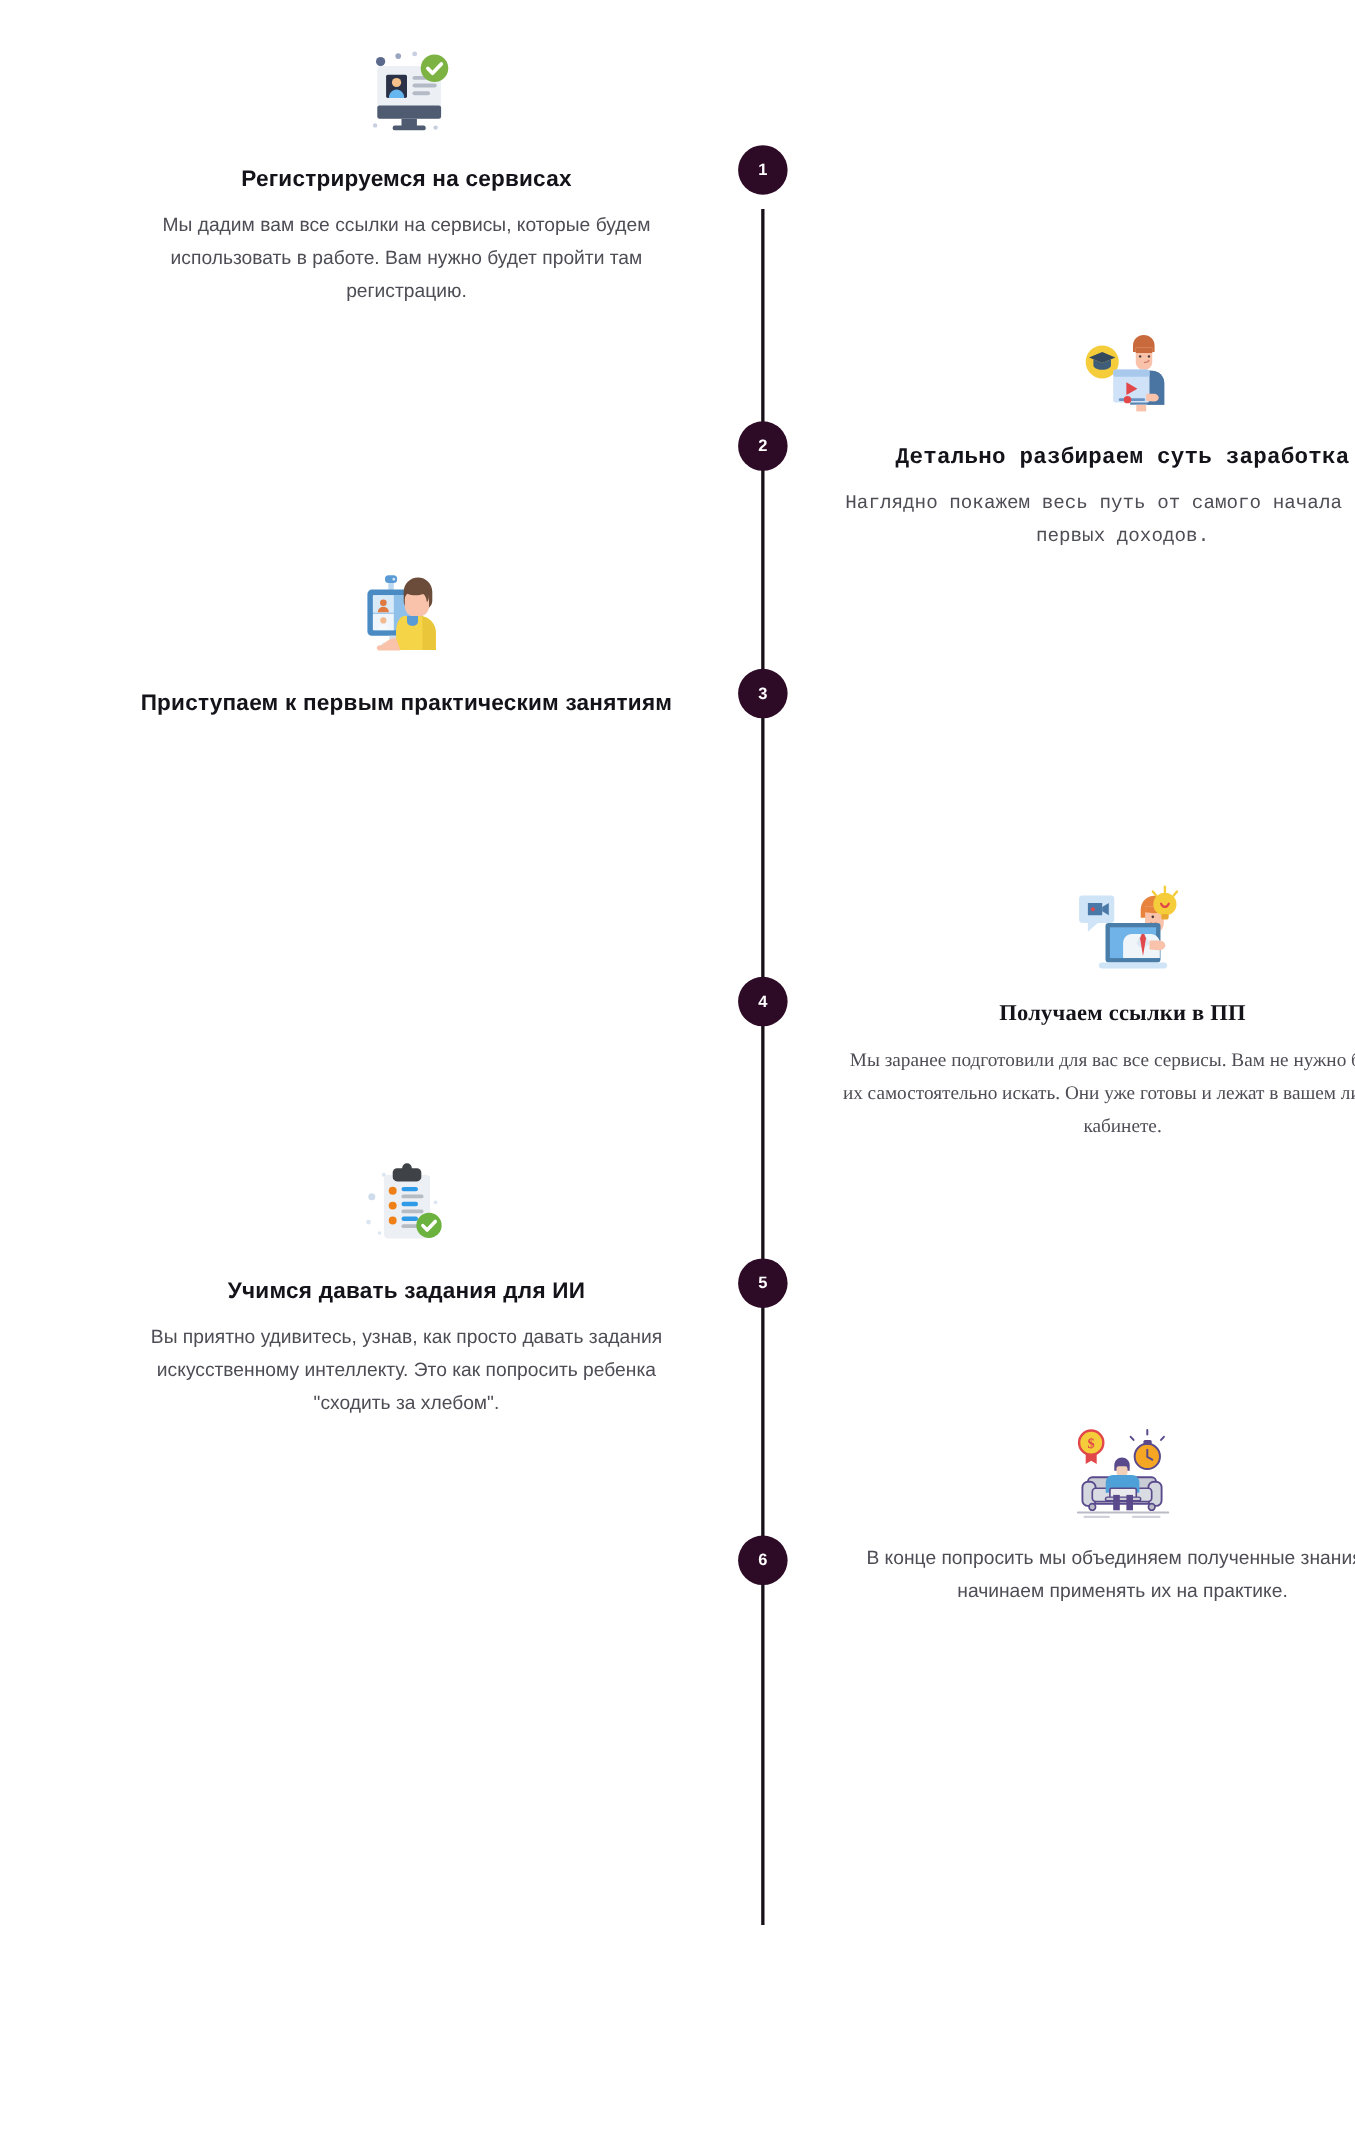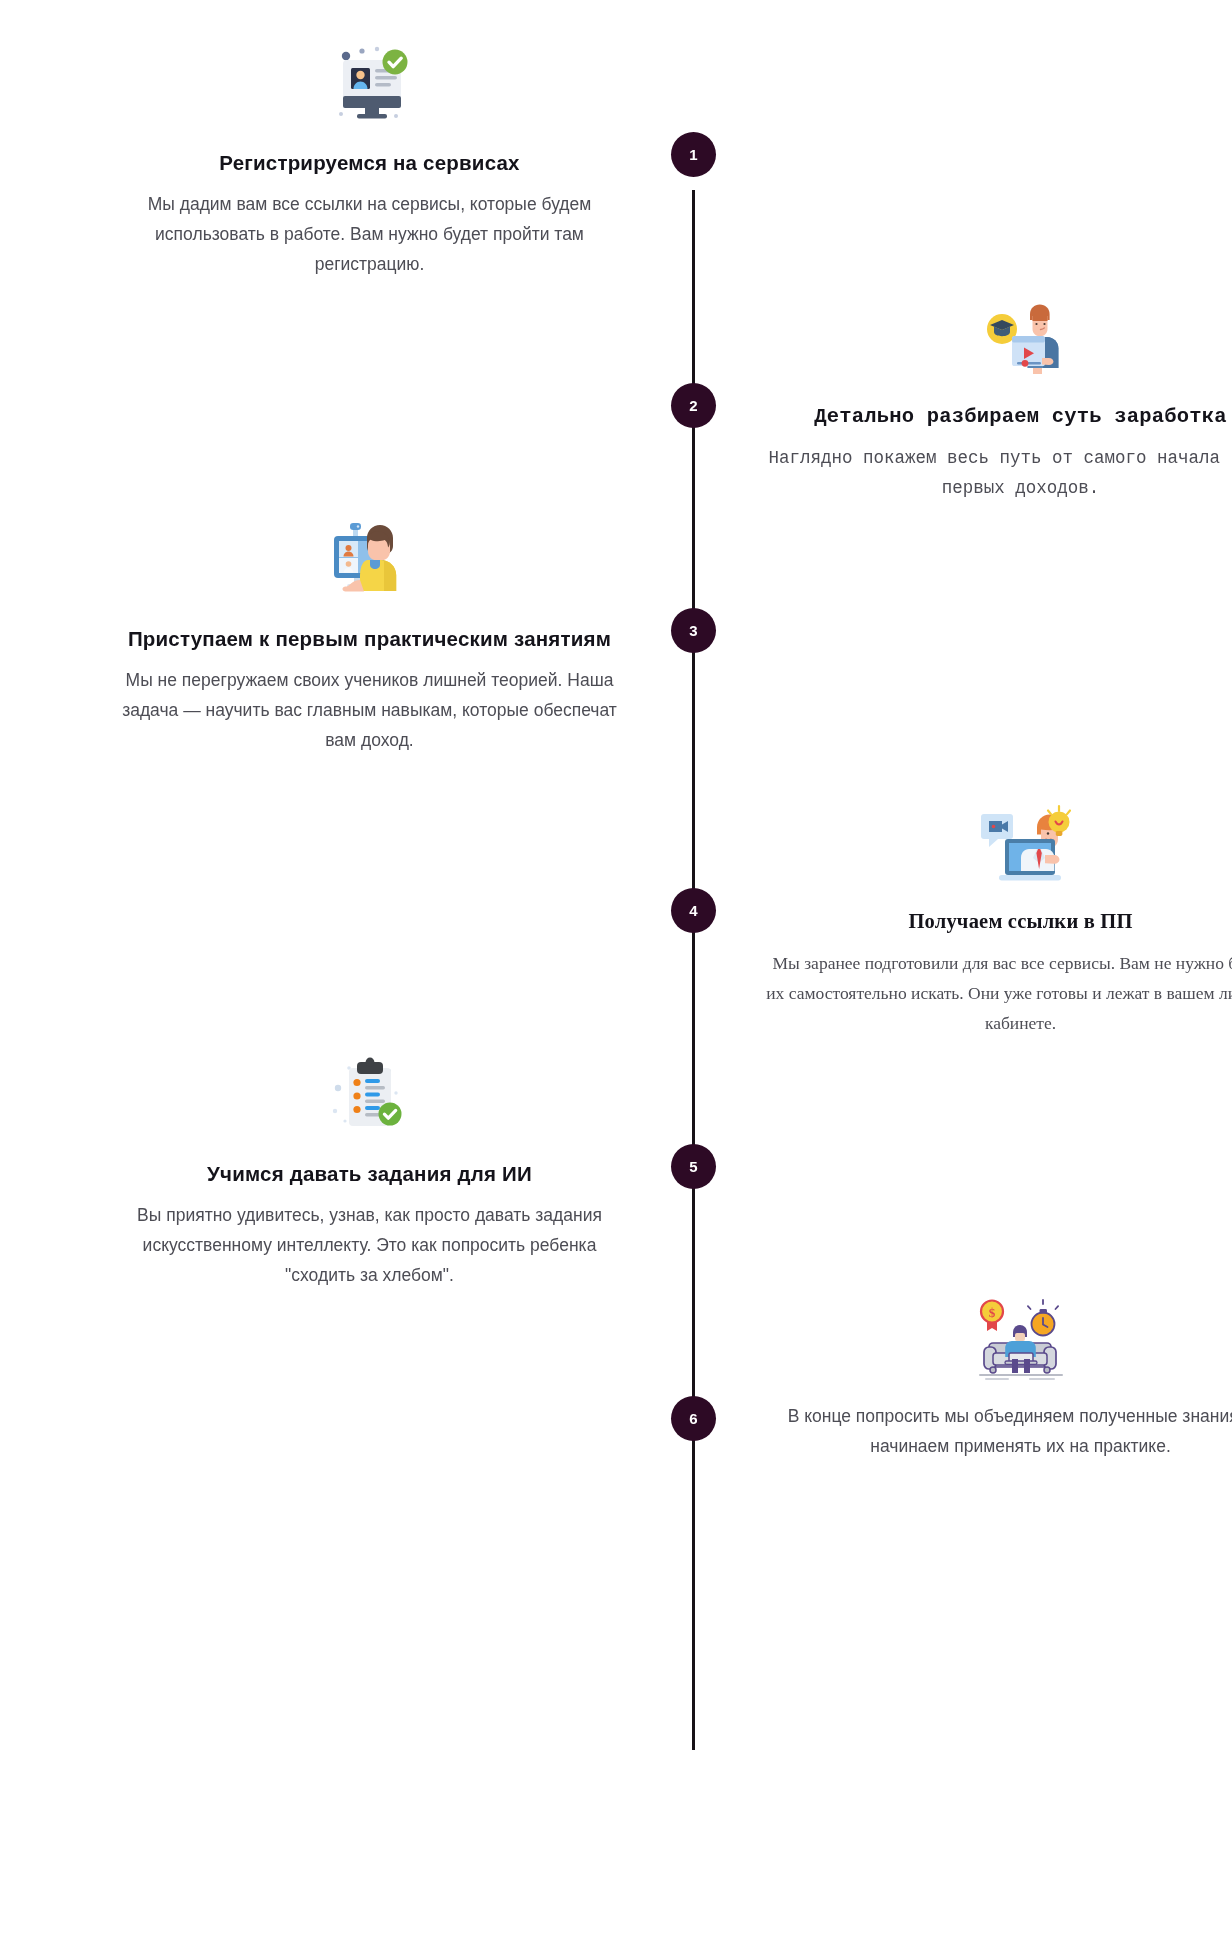--- a/index.html
+++ b/index.html
@@ -191,21 +191,20 @@
         <path d="M47 24c0-7.2 5.8-13 13-13s13 5.8 13 13v8c0 4.5-3 7.4-7 8.6l-6.5 2-6.5-2c-4-1.2-6-4.1-6-8.6z" fill="#6b4b3a"></path>
         <path d="M48 31c0-5.4 4.4-9.8 9.8-9.8h2.4c5.4 0 9.8 4.4 9.8 9.8v6.4c0 5-4 9-9 9h-4c-5 0-9-4-9-9z" fill="#f9c3ab"></path>
         <path d="M47.5 22.5c3-4.5 8.6-6.4 13.8-4.8 4.3 1.3 7.4 4.8 8.4 8.9.6 2.6-.3 5.6-1.6 7-.4-3.8-1.4-6.1-3.4-7.5-4 1.5-10.3 1.6-14.2-.4-1.4.9-2.2 2.1-2.6 3.7-.8-2.1-1-4.7-.4-6.9z" fill="#6b4b3a"></path>
         <path d="M48 46h13c8.4 0 15.2 6.7 15.2 15V77H40V61c0-8.3 3.3-15 8-15z" fill="#f5d547"></path>
         <path d="M61 46c8.4 0 15.2 6.7 15.2 15V77H64V46z" fill="#e9c63a"></path>
         <path d="M50 46h10v5c0 2.3-2.2 4-5 4s-5-1.7-5-4z" fill="#5b9bd5"></path>
         <path d="M40 66c-4 0-7 1.8-9 3.4-2 1.6-3.6 3.2-5.5 3.2-1.6 0-3 1-3 2.4s1.4 2.4 3 2.4H44z" fill="#f9c3ab"></path>
       </svg>
     </div>
     <h3 class="step-title">Приступаем к первым практическим занятиям</h3>
-    <p class="step-body">Мы не перегружаем своих учеников лишней теорией. Наша задача — научить вас главным навыкам, которые обеспечат вам доход.</p>
   </div>
   <div class="marker" id="marker-3">3</div>
 
   <div class="step right" id="step-4">
     <div class="step-icon">
       <svg width="100" height="96" viewBox="0 0 100 96" aria-hidden="true">
         <rect x="10" y="17" width="32" height="25" rx="3" fill="#cfe4f7"></rect>
         <path d="M18 42l0 8 9-8z" fill="#cfe4f7"></path>
         <path d="M18 24h13v11H18z" fill="#4a79a8"></path>
         <path d="M31 27.5l6-3.5v11l-6-3.5z" fill="#4a79a8"></path>

